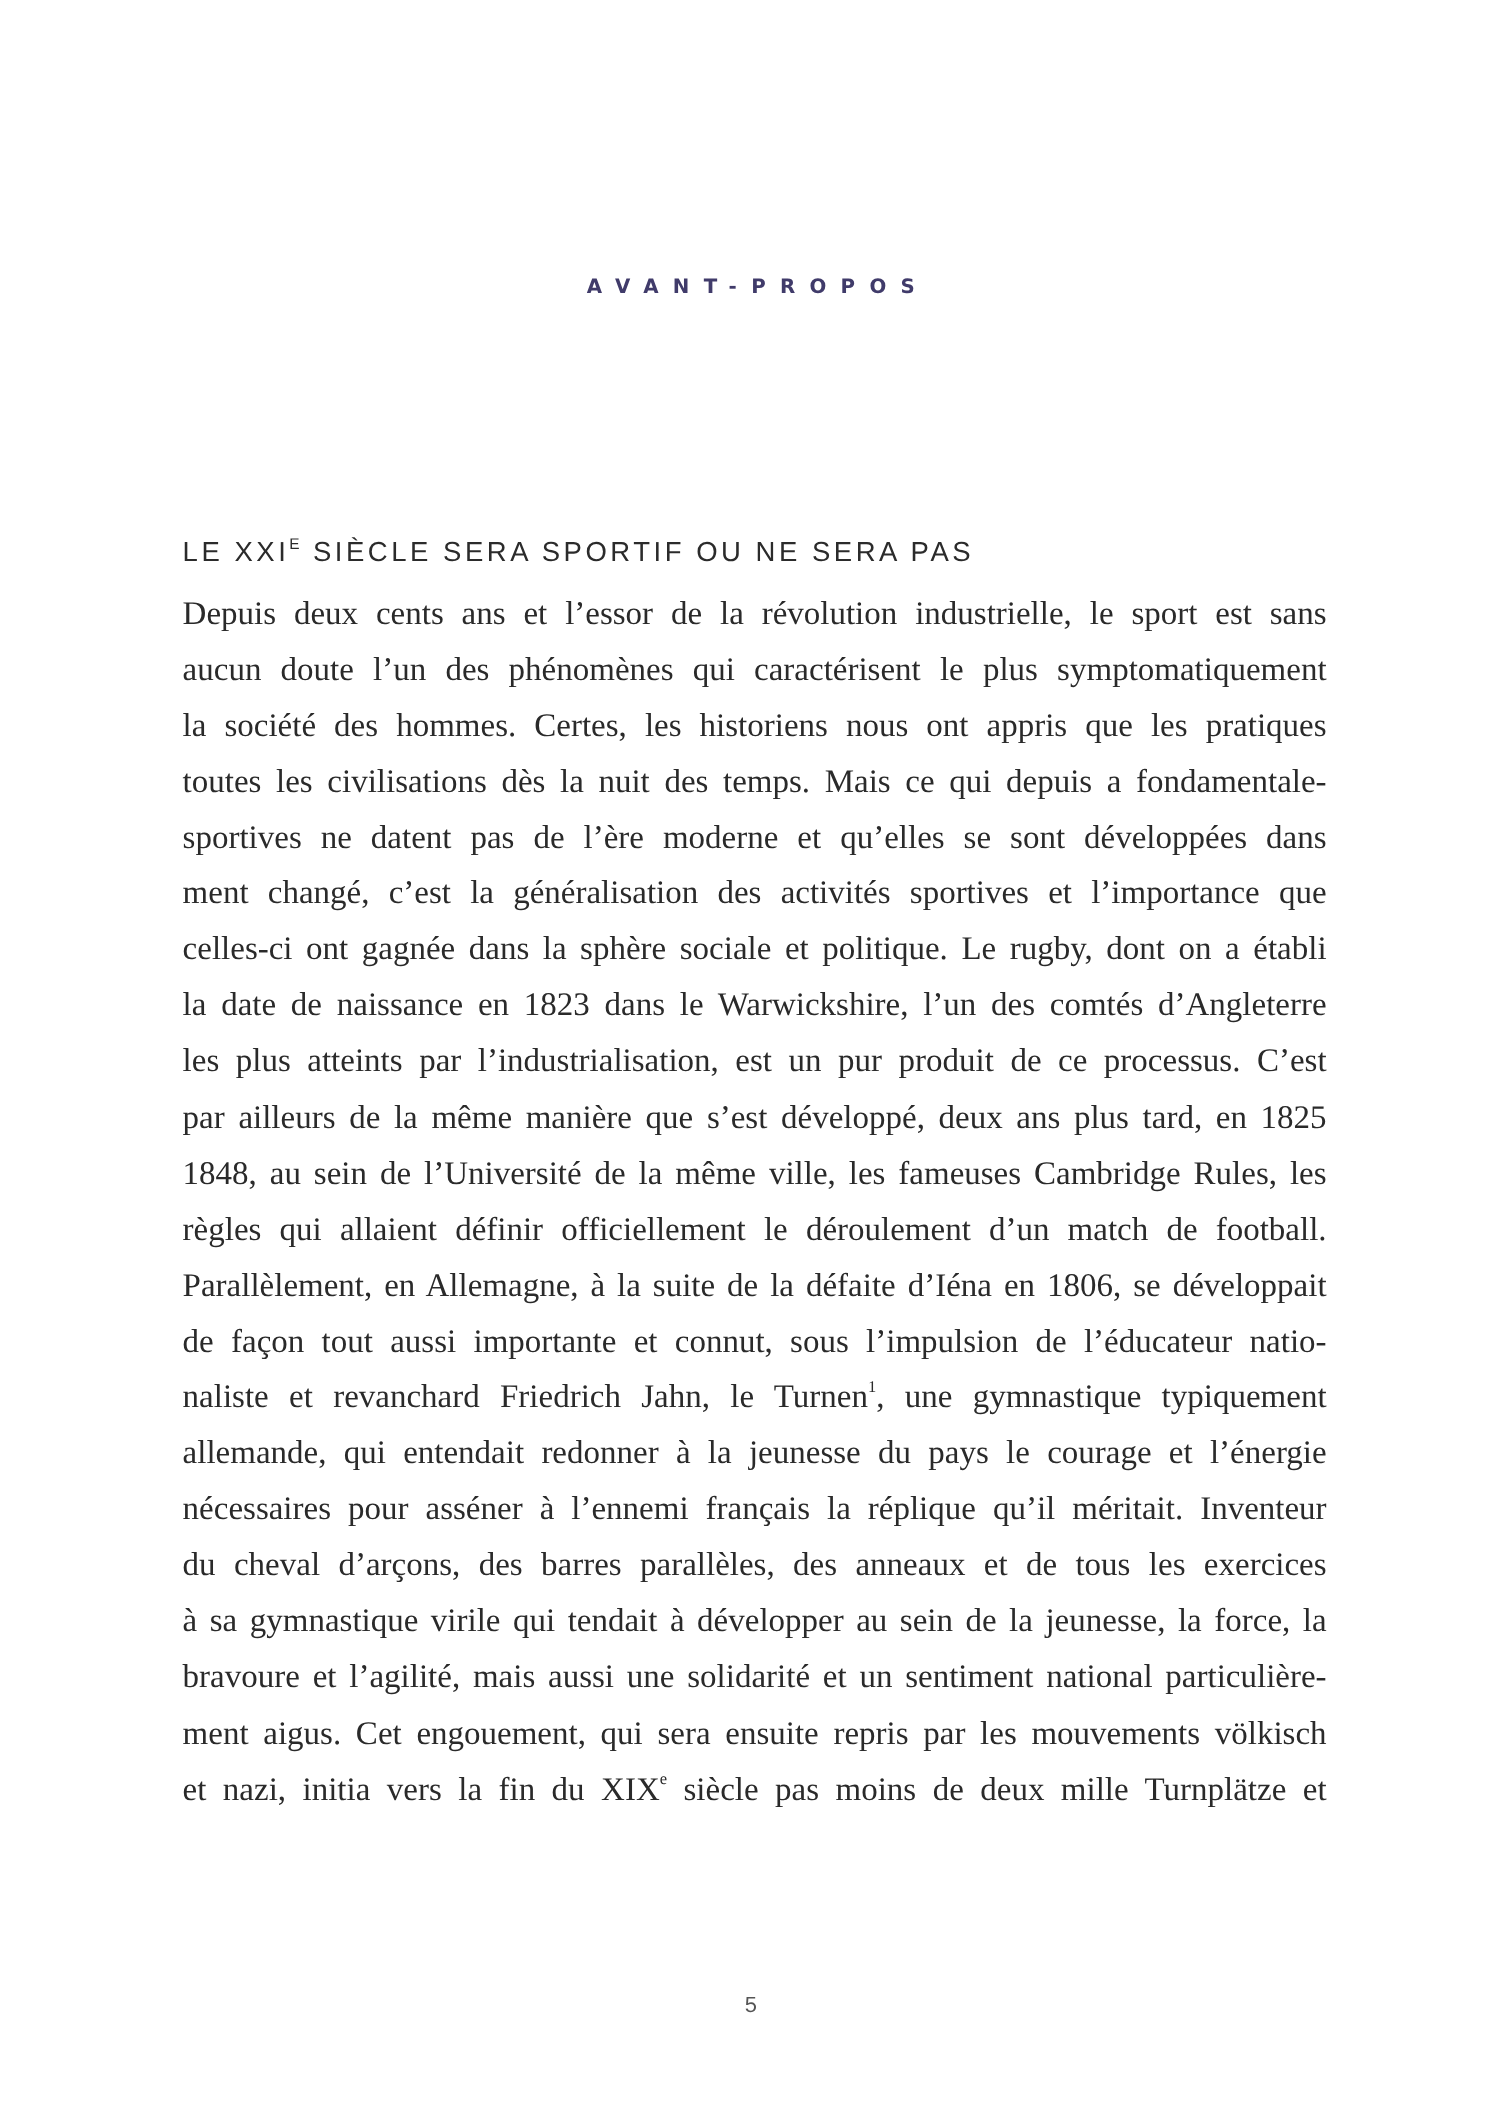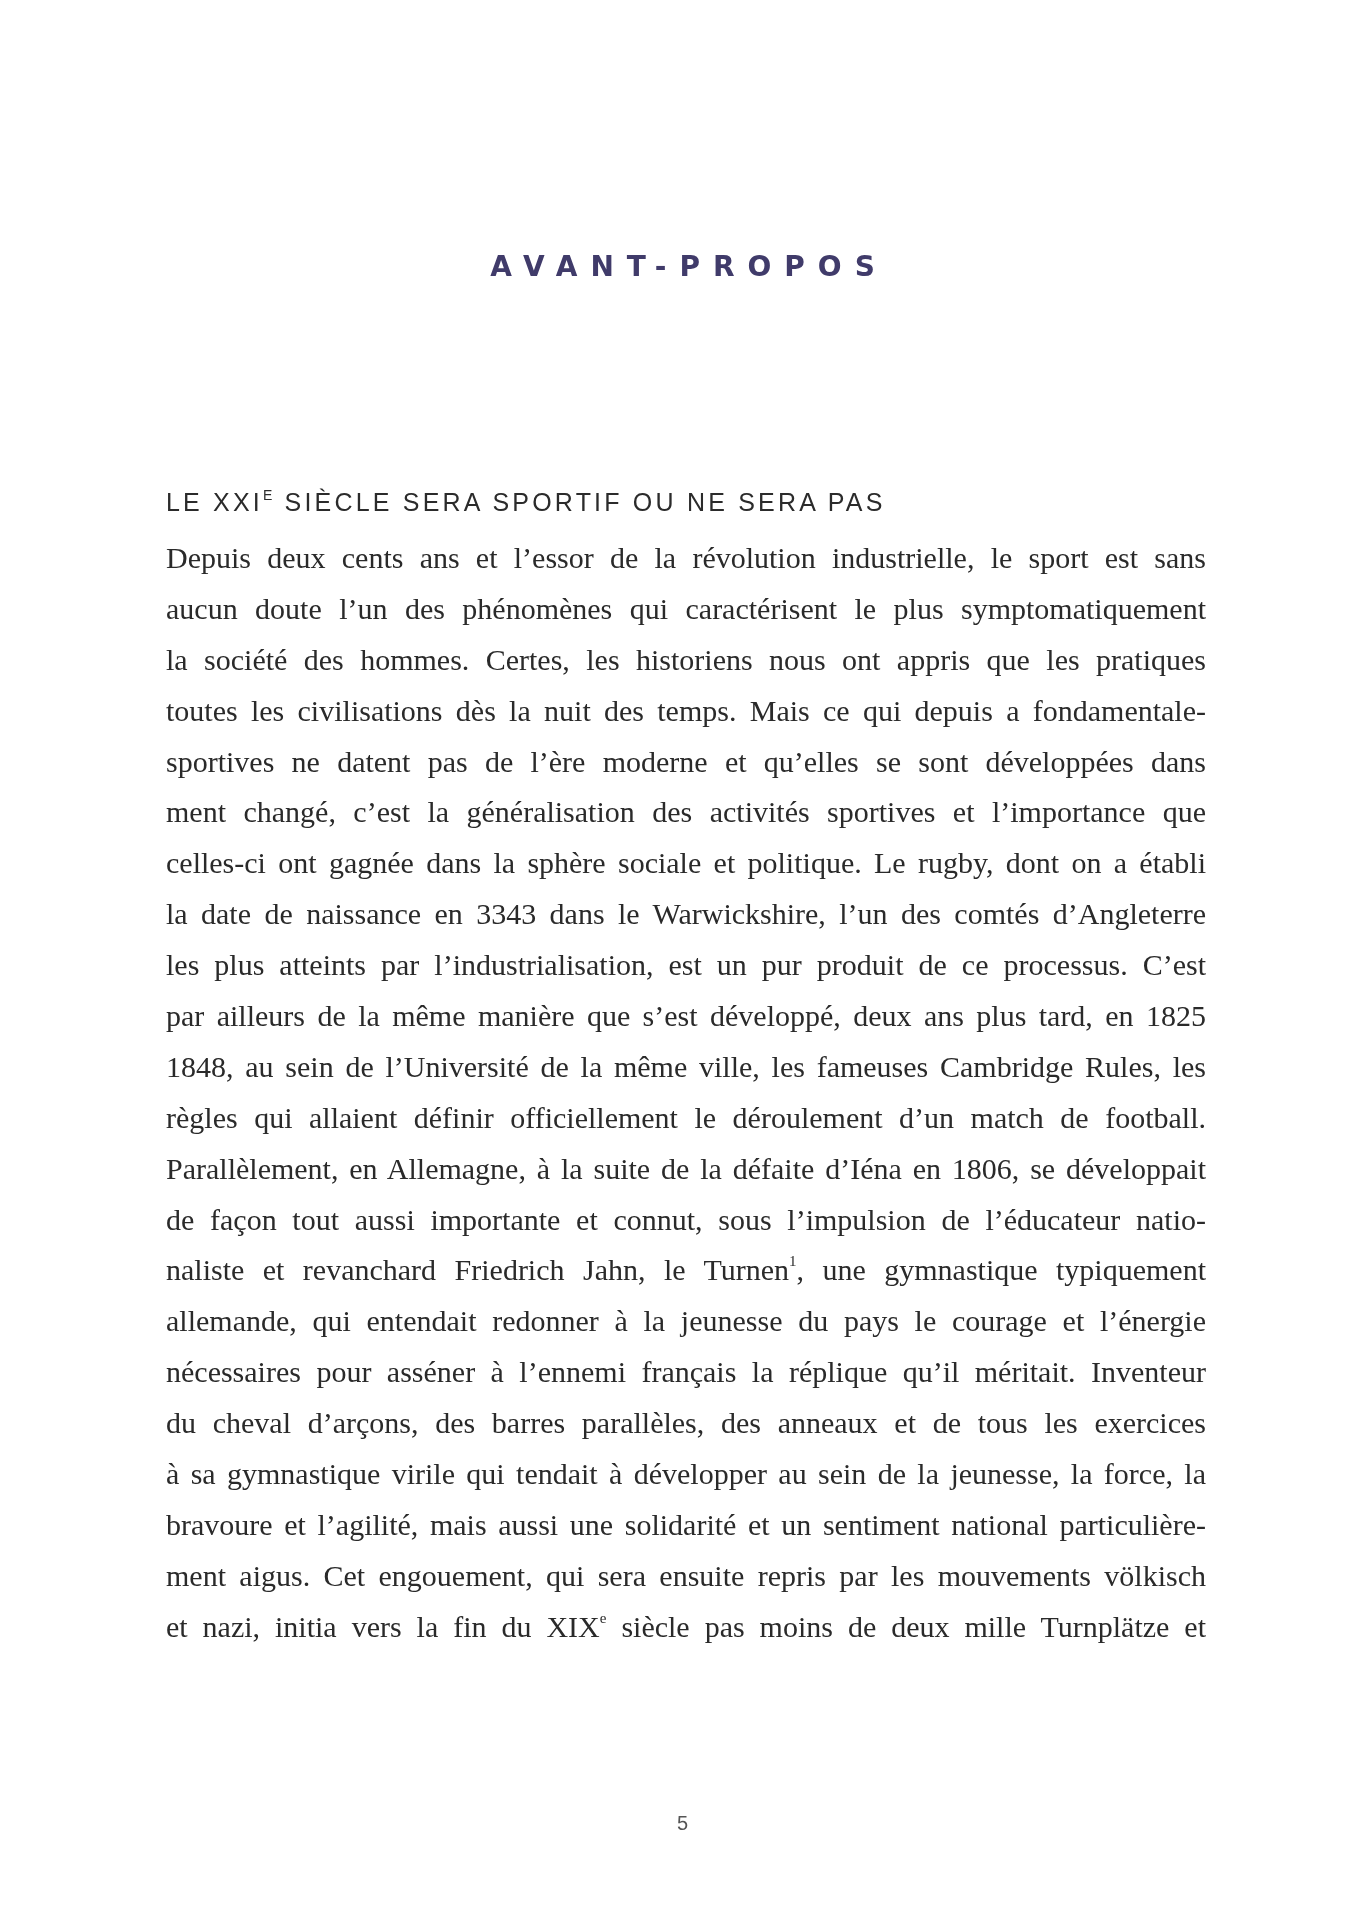--- a/index.html
+++ b/index.html
@@ -21,21 +21,21 @@
     background: #ffffff;
   }
   .chapter-title {
     position: absolute;
     top: 250px;
     left: 0;
     width: 1365px;
     text-align: center;
     font-family: "DejaVu Sans", sans-serif;
     font-weight: bold;
-    font-size: 28px;
+    font-size: 18px;
     letter-spacing: 13px;
     color: #403b6a;
     padding-left: 13px;
     box-sizing: border-box;
   }
   .section-heading {
     position: absolute;
     top: 488px;
     left: 166px;
     font-family: "Liberation Sans", sans-serif;
@@ -97,21 +97,21 @@
   <div class="section-heading"><span>LE XXI</span><sup>E</sup><span> SIÈCLE SERA SPORTIF OU NE SERA PAS</span></div>
 
   <div class="body-text">
     <div class="line">Depuis deux cents ans et l’essor de la révolution industrielle, le sport est sans</div>
     <div class="line">aucun doute l’un des phénomènes qui caractérisent le plus symptomatiquement</div>
     <div class="line">la société des hommes. Certes, les historiens nous ont appris que les pratiques</div>
     <div class="line">toutes les civilisations dès la nuit des temps. Mais ce qui depuis a fondamentale-</div>
     <div class="line">sportives ne datent pas de l’ère moderne et qu’elles se sont développées dans</div>
     <div class="line">ment changé, c’est la généralisation des activités sportives et l’importance que</div>
     <div class="line">celles-ci ont gagnée dans la sphère sociale et politique. Le rugby, dont on a établi</div>
-    <div class="line">la date de naissance en 3343 dans le Warwickshire, l’un des comtés d’Angleterre</div>
+    <div class="line">la date de naissance en 1823 dans le Warwickshire, l’un des comtés d’Angleterre</div>
     <div class="line">les plus atteints par l’industrialisation, est un pur produit de ce processus. C’est</div>
     <div class="line">par ailleurs de la même manière que s’est développé, deux ans plus tard, en 1825</div>
     <div class="line">1848, au sein de l’Université de la même ville, les fameuses Cambridge Rules, les</div>
     <div class="line">règles qui allaient définir officiellement le déroulement d’un match de football.</div>
     <div class="line">Parallèlement, en Allemagne, à la suite de la défaite d’Iéna en 1806, se développait</div>
     <div class="line">de façon tout aussi importante et connut, sous l’impulsion de l’éducateur natio-</div>
     <div class="line"><span>naliste et revanchard Friedrich Jahn, le Turnen</span><sup>1</sup><span>, une gymnastique typiquement</span></div>
     <div class="line">allemande, qui entendait redonner à la jeunesse du pays le courage et l’énergie</div>
     <div class="line">nécessaires pour asséner à l’ennemi français la réplique qu’il méritait. Inventeur</div>
     <div class="line">du cheval d’arçons, des barres parallèles, des anneaux et de tous les exercices</div>

